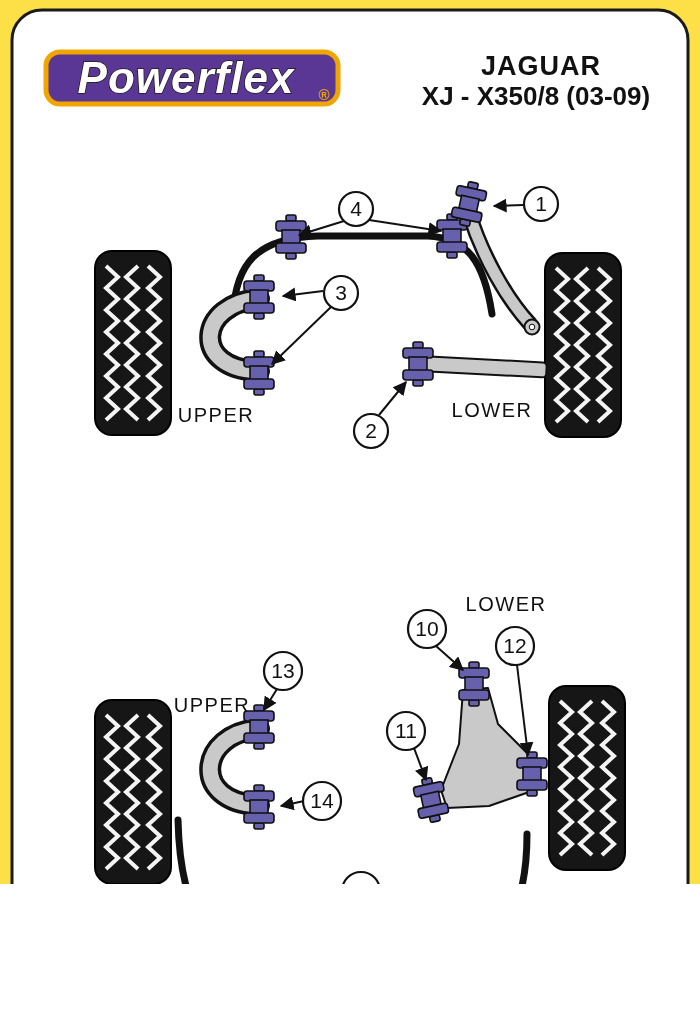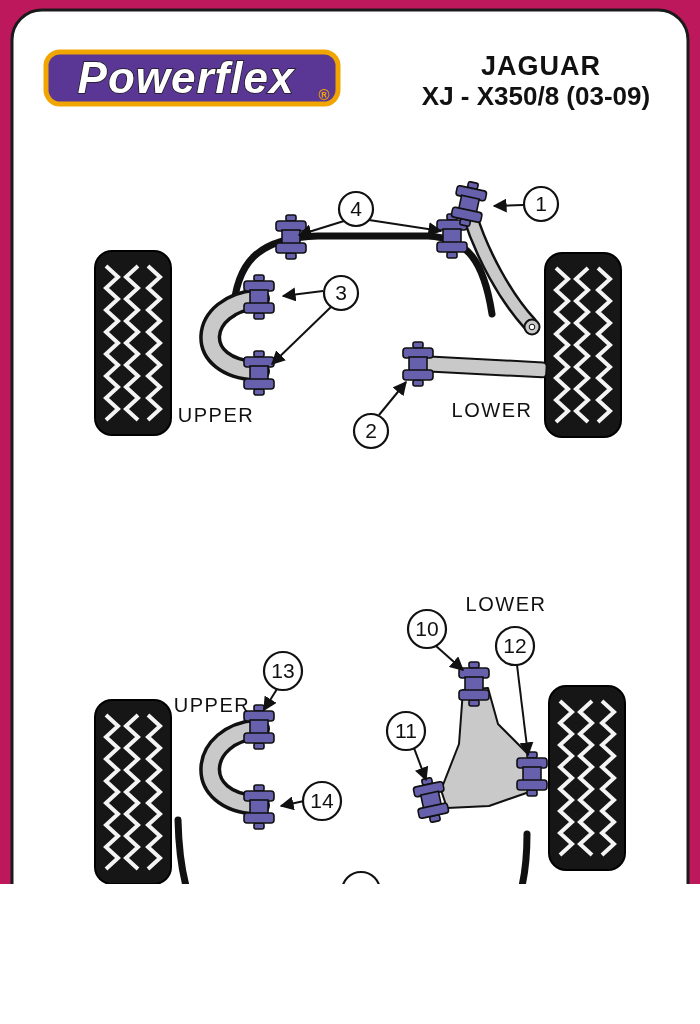--- a/index.html
+++ b/index.html
@@ -1,16 +1,16 @@
 <!DOCTYPE html>
 <html><head>
 <meta charset="utf-8">
 <style>
   html,body{margin:0;padding:0;background:#fff;}
-  .stage{position:relative;width:700px;height:884px;background:#be185d;overflow:hidden;
+  .stage{position:relative;width:700px;height:884px;background:#fde047;overflow:hidden;
          font-family:"Liberation Sans",sans-serif;}
   svg{display:block;}
   text{fill:#111;font-family:"Liberation Sans",sans-serif;}
   .hdr-make{font-size:27px;font-weight:bold;letter-spacing:1px;}
   .hdr-model{font-size:26px;font-weight:bold;}
   .part-label{font-size:20px;letter-spacing:1.5px;}
   .callout-num{font-size:21px;}
   .brand{font-size:44px;font-style:italic;font-weight:bold;fill:#fff;
          stroke:#1a1a1a;stroke-width:1.5;paint-order:stroke fill;letter-spacing:1px;}
   .reg{font-size:15px;font-weight:bold;fill:#f0a500;}

